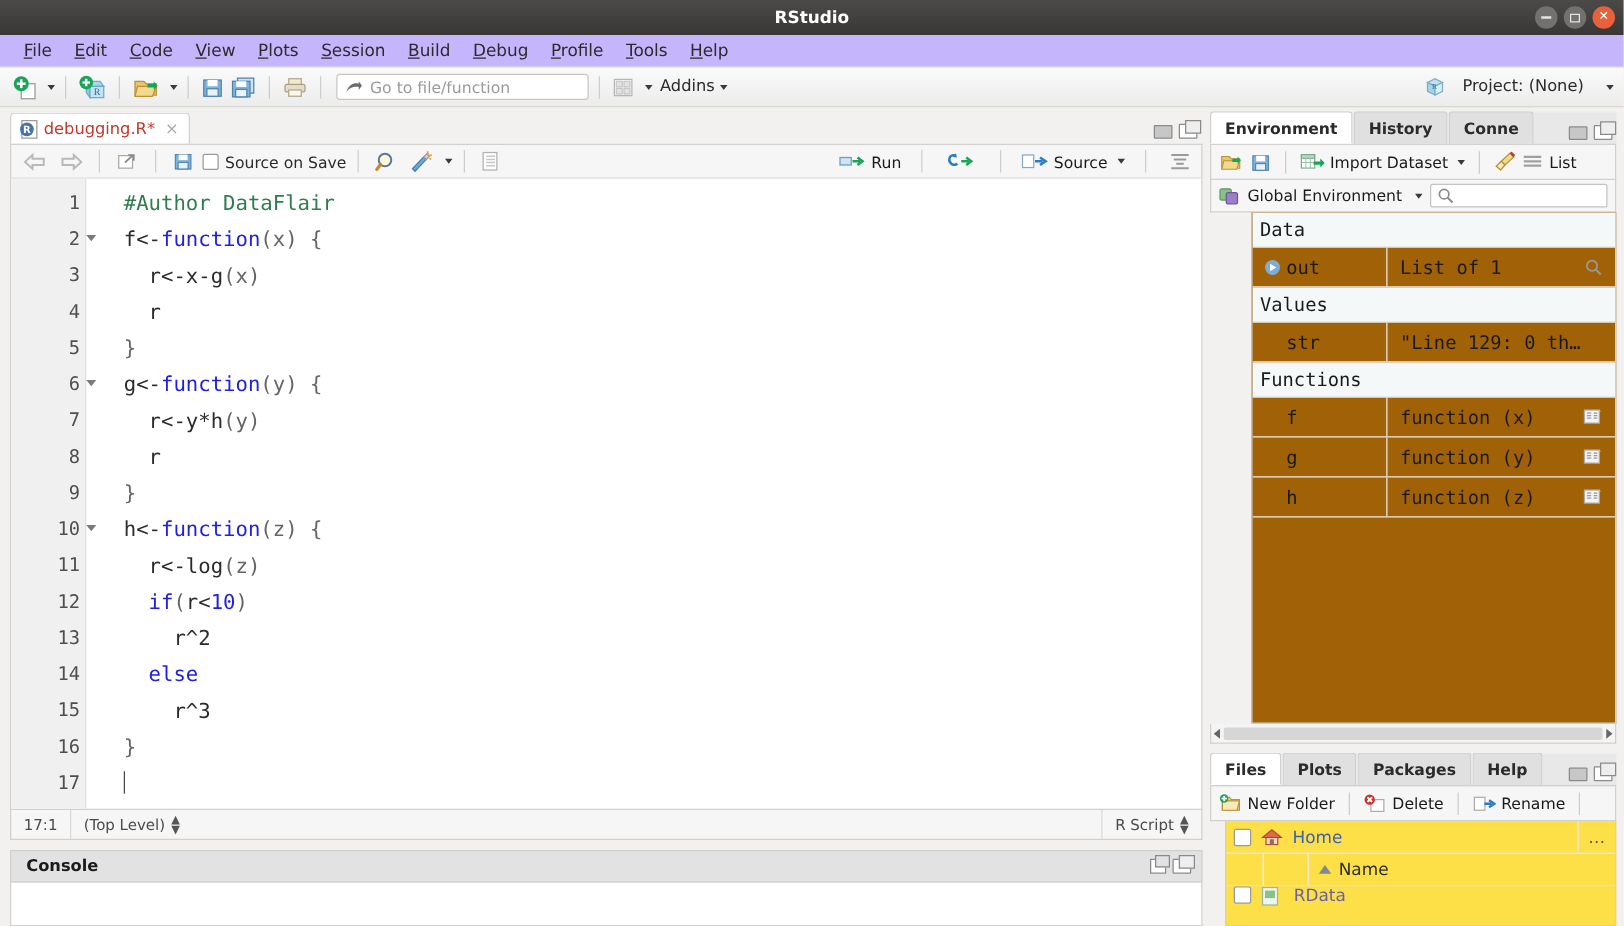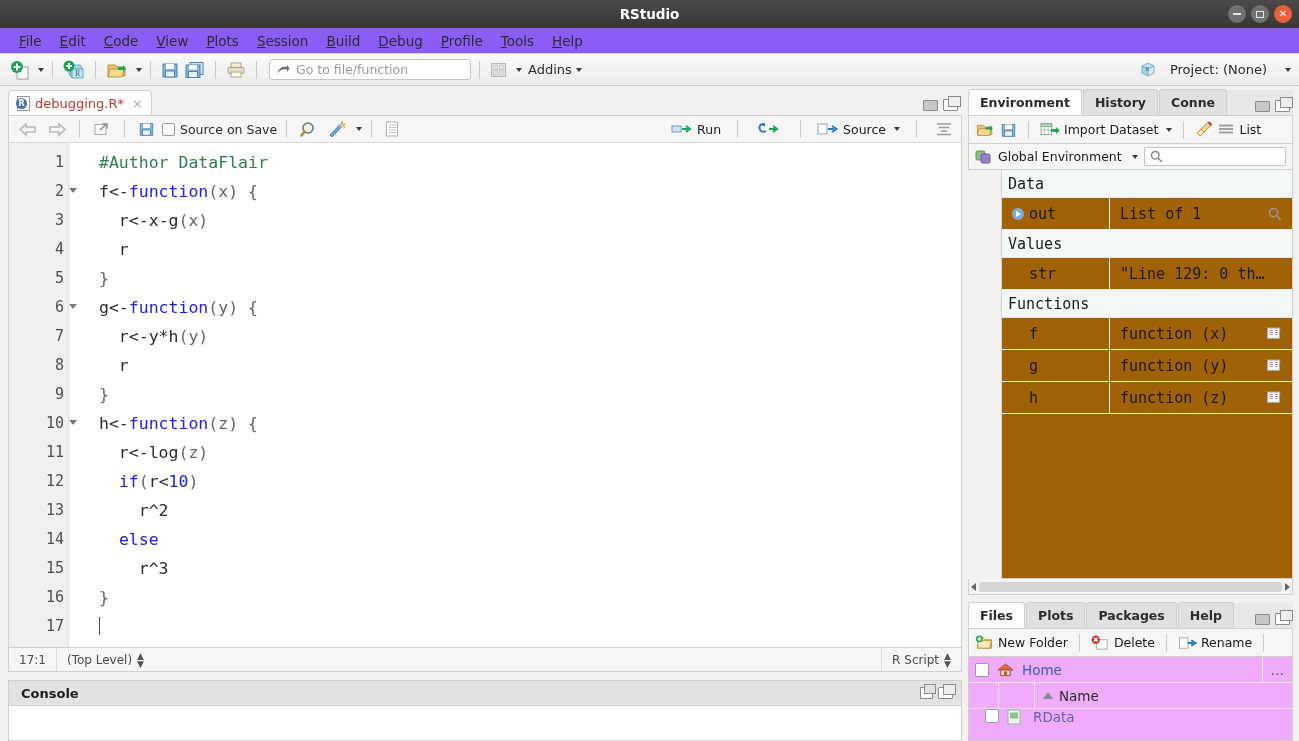--- a/index.html
+++ b/index.html
@@ -32,21 +32,21 @@
     display: flex; align-items: center; justify-content: center;
     color: #e8e8e8; font-size: 10px; line-height: 1;
   }
   .win-btn.close { background: #e9613a; color: #fff; }
   .win-btn .bar { display:block; width:8px; height:2px; background:#e3e3e3; }
   .win-btn .sq  { display:block; width:8px; height:7px; border:1.6px solid #e3e3e3; }
 
   
   .menubar {
     height: 26px;
-    background: #8b5cf6;
+    background: #c4b5fd;
     border-bottom: 1px solid #d8d6d3;
     display: flex; align-items: center;
     padding-left: 10px;
     font-size: 13.5px;
   }
   .menu-item {
     padding: 2px 9px;
     color: #2b2b2b;
     cursor: default;
   }
@@ -225,21 +225,21 @@
   .expander { width:12px;height:12px;border-radius:50%;background:#7aaed6;
               display:flex;align-items:center;justify-content:center;flex:none;}
   .expander:after{content:"";width:0;height:0;border-top:3.2px solid transparent;border-bottom:3.2px solid transparent;border-left:5px solid #fff;margin-left:1.5px;}
   .env-spacer { flex:1; }
   .env-hscroll { height:16px; background:#f4f4f4; border:1px solid #d2d0cd; border-top:none;
                  display:flex; align-items:center; padding:0 2px;}
   .env-hscroll .track { flex:1; height:10px; background:#d6d6d6; border-radius:2px; margin:0 3px;}
   .tri-l { width:0;height:0;border-top:4px solid transparent;border-bottom:4px solid transparent;border-right:5px solid #666;}
   .tri-r { width:0;height:0;border-top:4px solid transparent;border-bottom:4px solid transparent;border-left:5px solid #666;}
 
-  .files-body { flex:1; background:#f0abfc; border:1px solid #d2d0cd; border-top:none; overflow:hidden;}
+  .files-body { flex:1; background:#fde047; border:1px solid #d2d0cd; border-top:none; overflow:hidden;margin-left:12px;}
   .files-row {
     height: 26px; border-bottom:1px solid #e8e8e8; display:flex; align-items:center;
     font-size:13.5px; padding-left:6px; gap:7px;
   }
   .files-row .cbsm { width:14px;height:14px;border:1px solid #9a9a9a;background:#fff;border-radius:2px;flex:none;}
   .files-row .lnk { color:#3c5fb0; }
   .files-row .dots{ margin-left:auto; padding:0 8px; color:#555; border-left:1px solid #e8e8e8;height:100%;display:flex;align-items:center;}
   .files-hdr {
     height: 26px; border-bottom:1px solid #e0e0e0; display:flex; align-items:center;
     font-size:13.5px; color:#2b2b2b;
@@ -767,21 +767,21 @@
           <span class="dots">…</span>
         </div>
         <div class="files-hdr">
           <span class="c1"></span>
           <span class="c2"></span>
           <span class="c3">
             <span class="sort-asc"></span>
             <span>Name</span>
           </span>
         </div>
-        <div class="files-row partial" style="padding-left:16px;gap:7px;">
+        <div class="files-row partial" style="padding-left:6px;gap:7px;">
           <span class="cbsm"></span>
           <span style="width:20px;">
             <svg width="18" height="16" viewBox="0 0 18 16">
               <rect x="2" y="1" width="12" height="14" fill="#eef5ee" stroke="#9ab89a"></rect>
               <rect x="4" y="3.5" width="8" height="6" fill="#8ac18a"></rect>
             </svg>
           </span>
           <span>RData</span>
         </div>
       </div>

